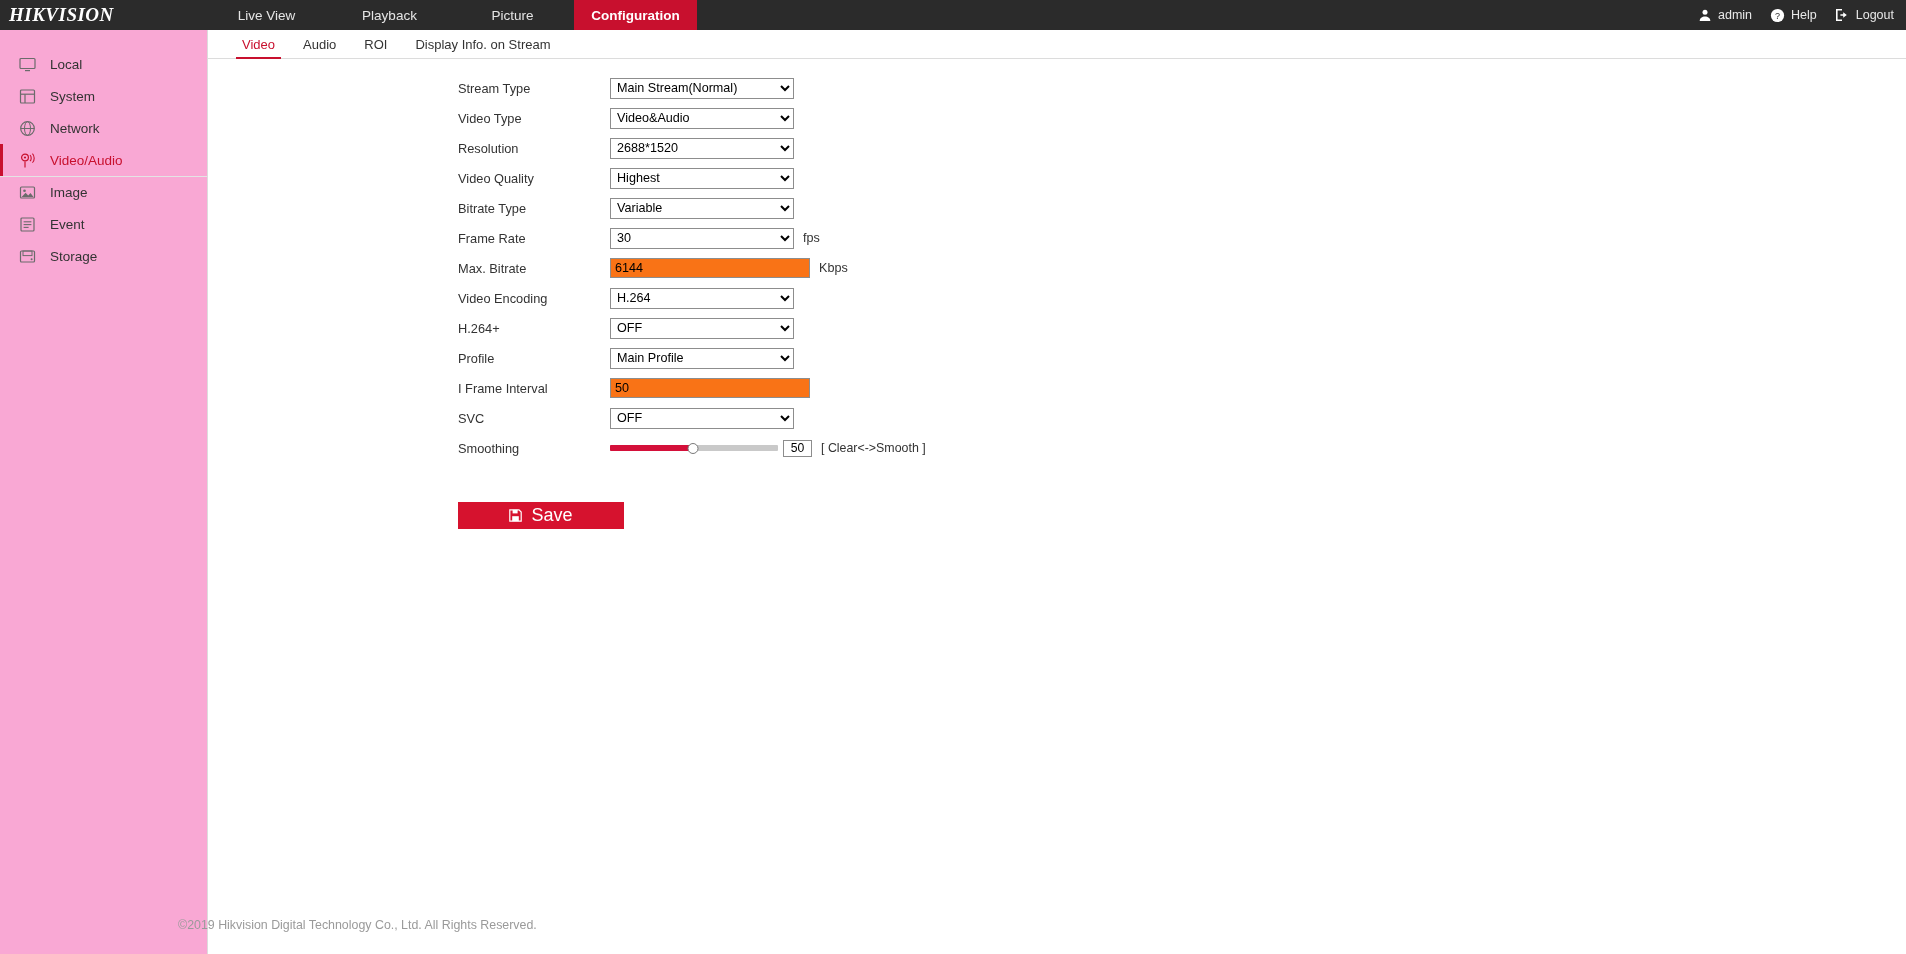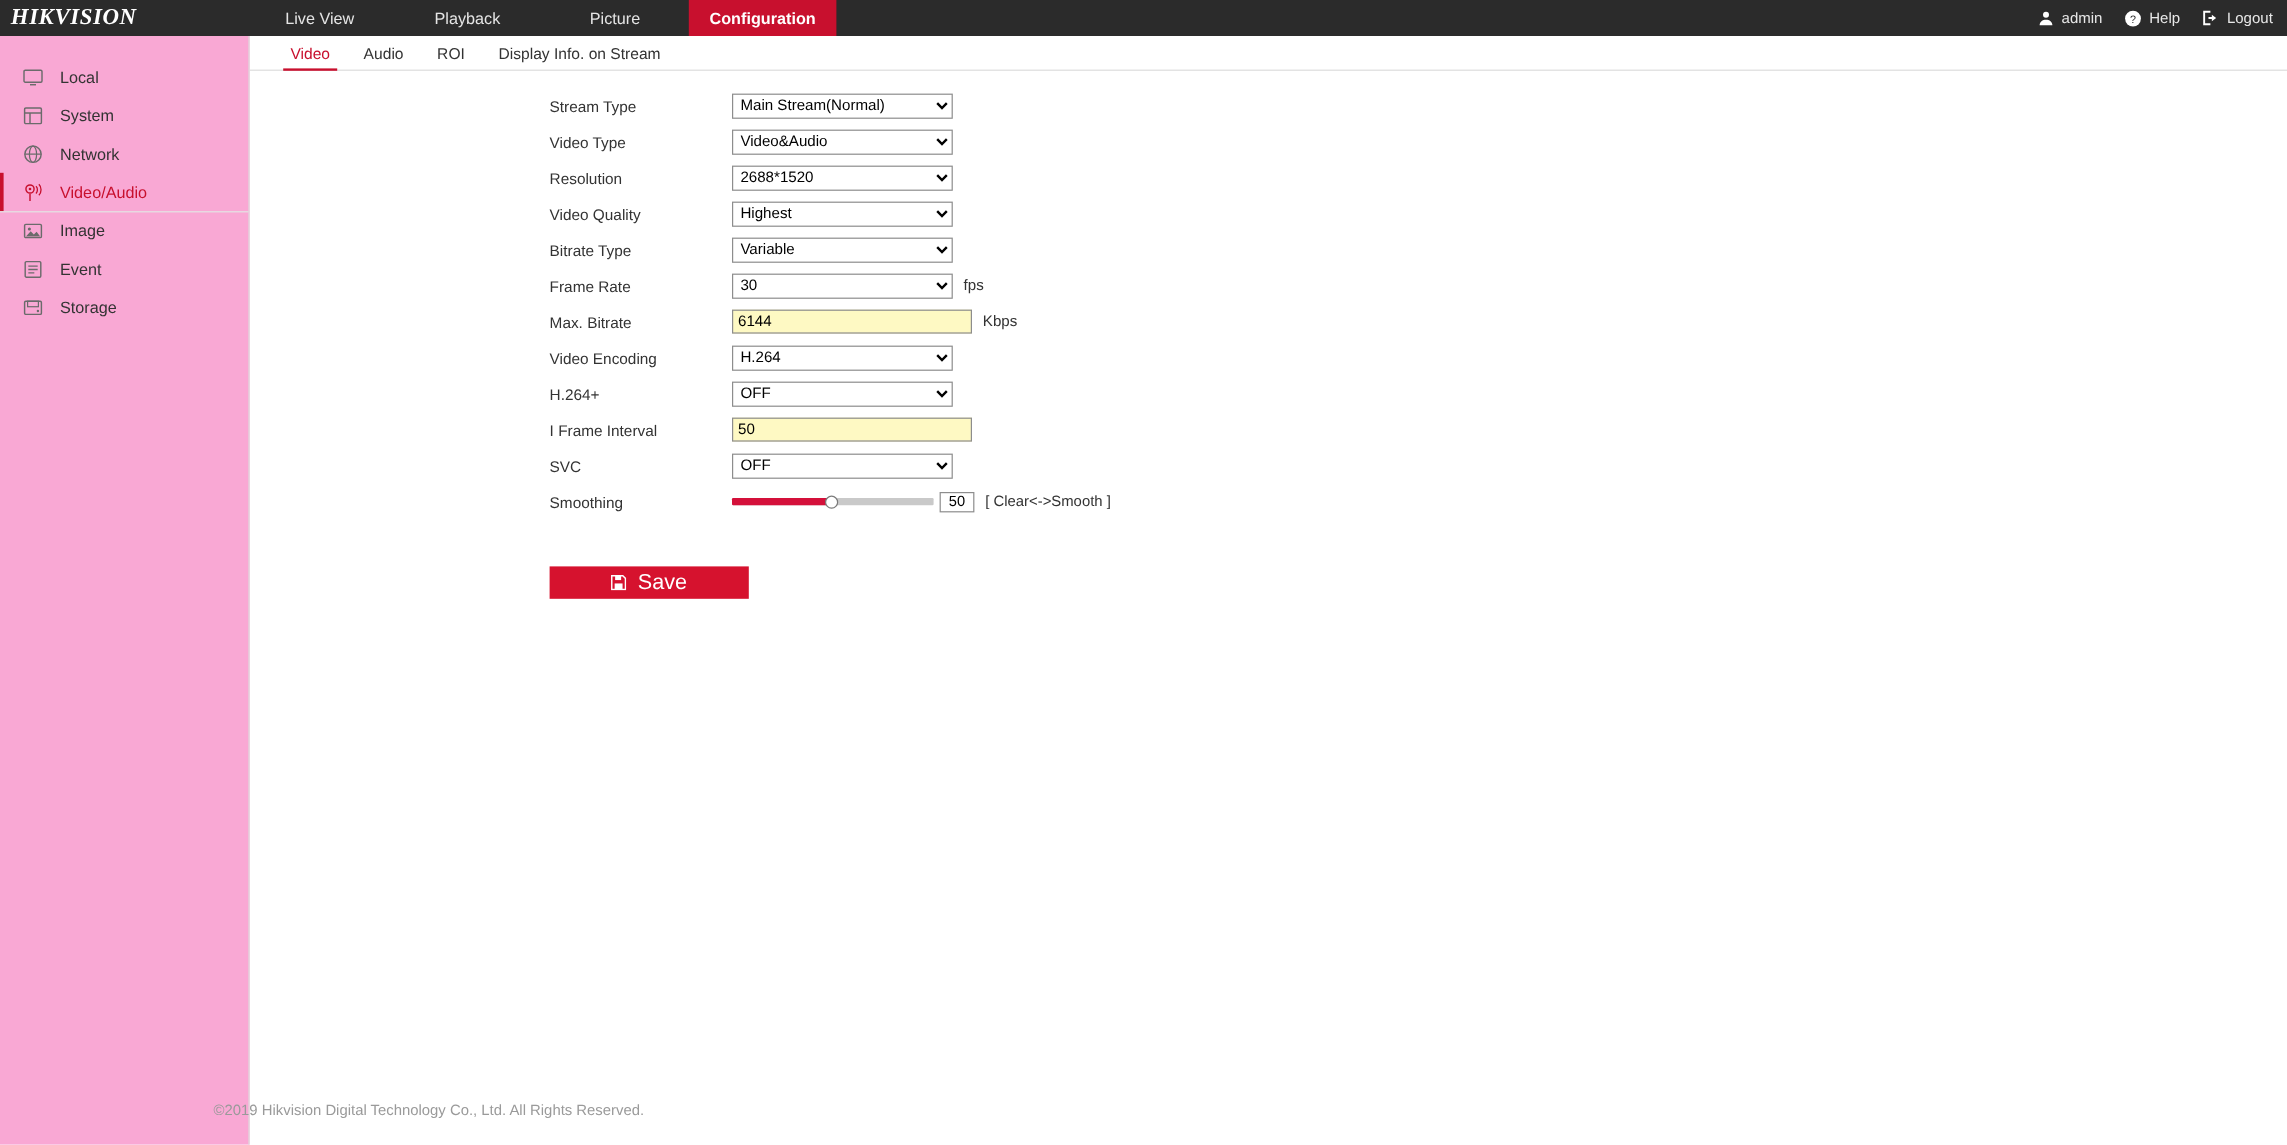--- a/index.html
+++ b/index.html
@@ -185,21 +185,21 @@
     background: #ffffff;
     padding: 1px 2px;
   }
   input.ctl {
     width: 200px;
     height: 20px;
     font-family: "Liberation Sans", sans-serif;
     font-size: 12.6px;
     color: #000;
     border: 1px solid #8d8d8d;
-    background: #fef9c3;
+    background: #f97316;
     padding: 1px 4px;
   }
   .unit {
     margin-left: 9px;
     font-size: 12.6px;
     color: #333;
   }
 
   
   .slider-wrap {
@@ -500,20 +500,26 @@
         </div>
       </div>
 
       <div class="row">
         <div class="label">H.264+</div>
         <div class="control">
           <select class="ctl"><option value="ON">ON</option><option value="OFF" selected="">OFF</option></select>
         </div>
       </div>
 
+      <div class="row">
+        <div class="label">Profile</div>
+        <div class="control">
+          <select class="ctl"><option value="Basic Profile">Basic Profile</option><option value="Main Profile" selected="">Main Profile</option><option value="High Profile">High Profile</option></select>
+        </div>
+      </div>
 
       <div class="row">
         <div class="label">I Frame Interval</div>
         <div class="control">
           <input class="ctl" type="text" value="50" style="">
         </div>
       </div>
 
       <div class="row">
         <div class="label">SVC</div>

